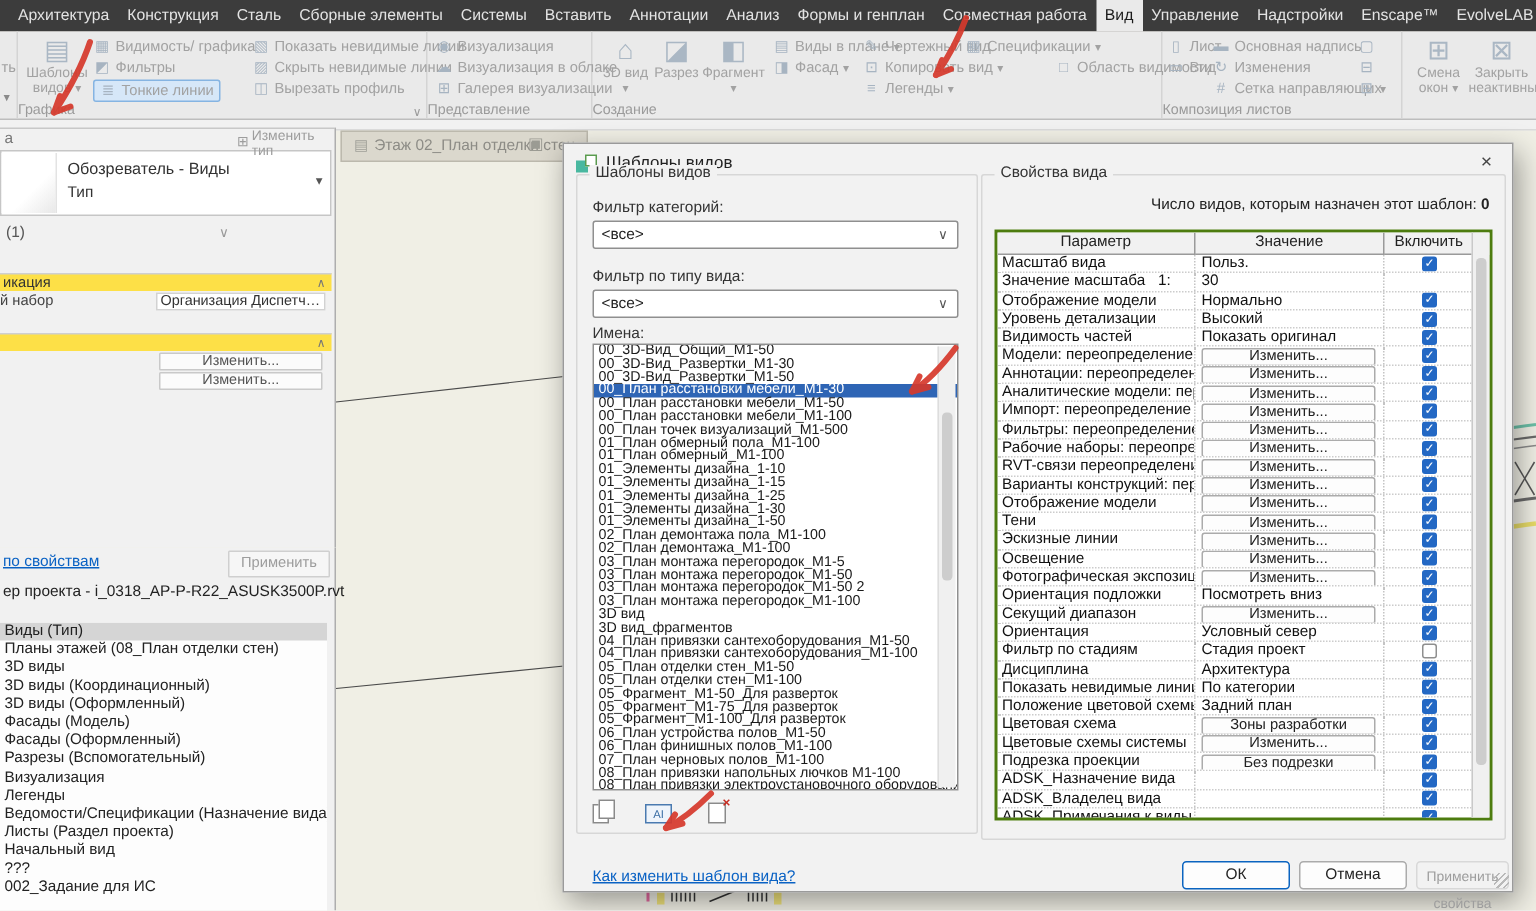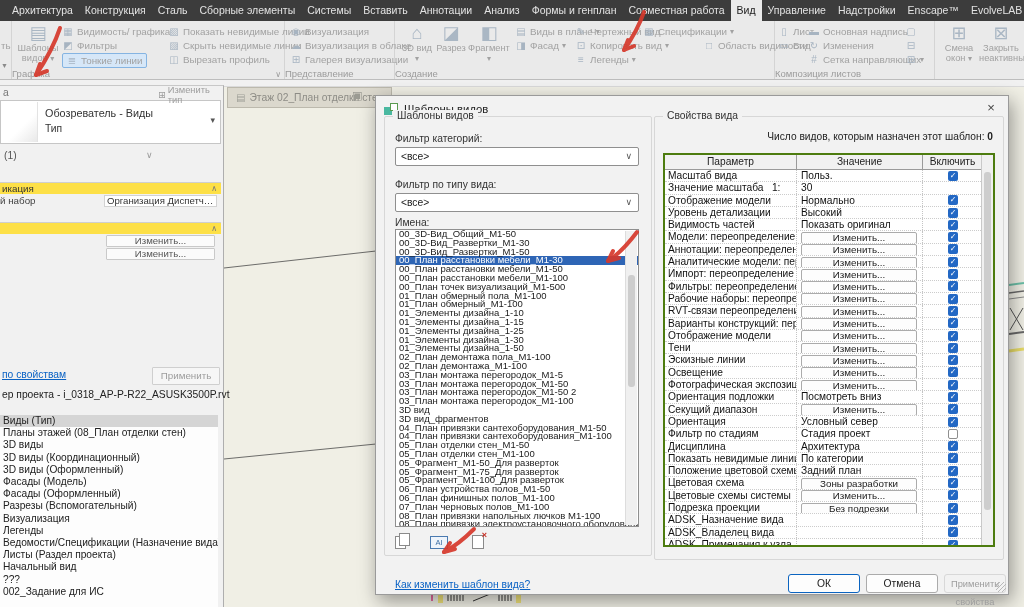--- a/index.html
+++ b/index.html
@@ -712,21 +712,21 @@
               </div>
             </div>
             <div class="trow">
               <div class="tc pcell">ADSK_Владелец вида</div>
               <div class="tc vcell"></div>
               <div class="tc ccell">
                 <span class="cb on">✓</span>
               </div>
             </div>
             <div class="trow">
-              <div class="tc pcell">ADSK_Примечания к узла</div>
+              <div class="tc pcell">ADSK_Примечания к виды</div>
               <div class="tc vcell"></div>
               <div class="tc ccell">
                 <span class="cb on">✓</span>
               </div>
             </div>
           </div>
         <div id="vp-scroll">
             <div class="thumb"></div>
           </div>
       </div>

